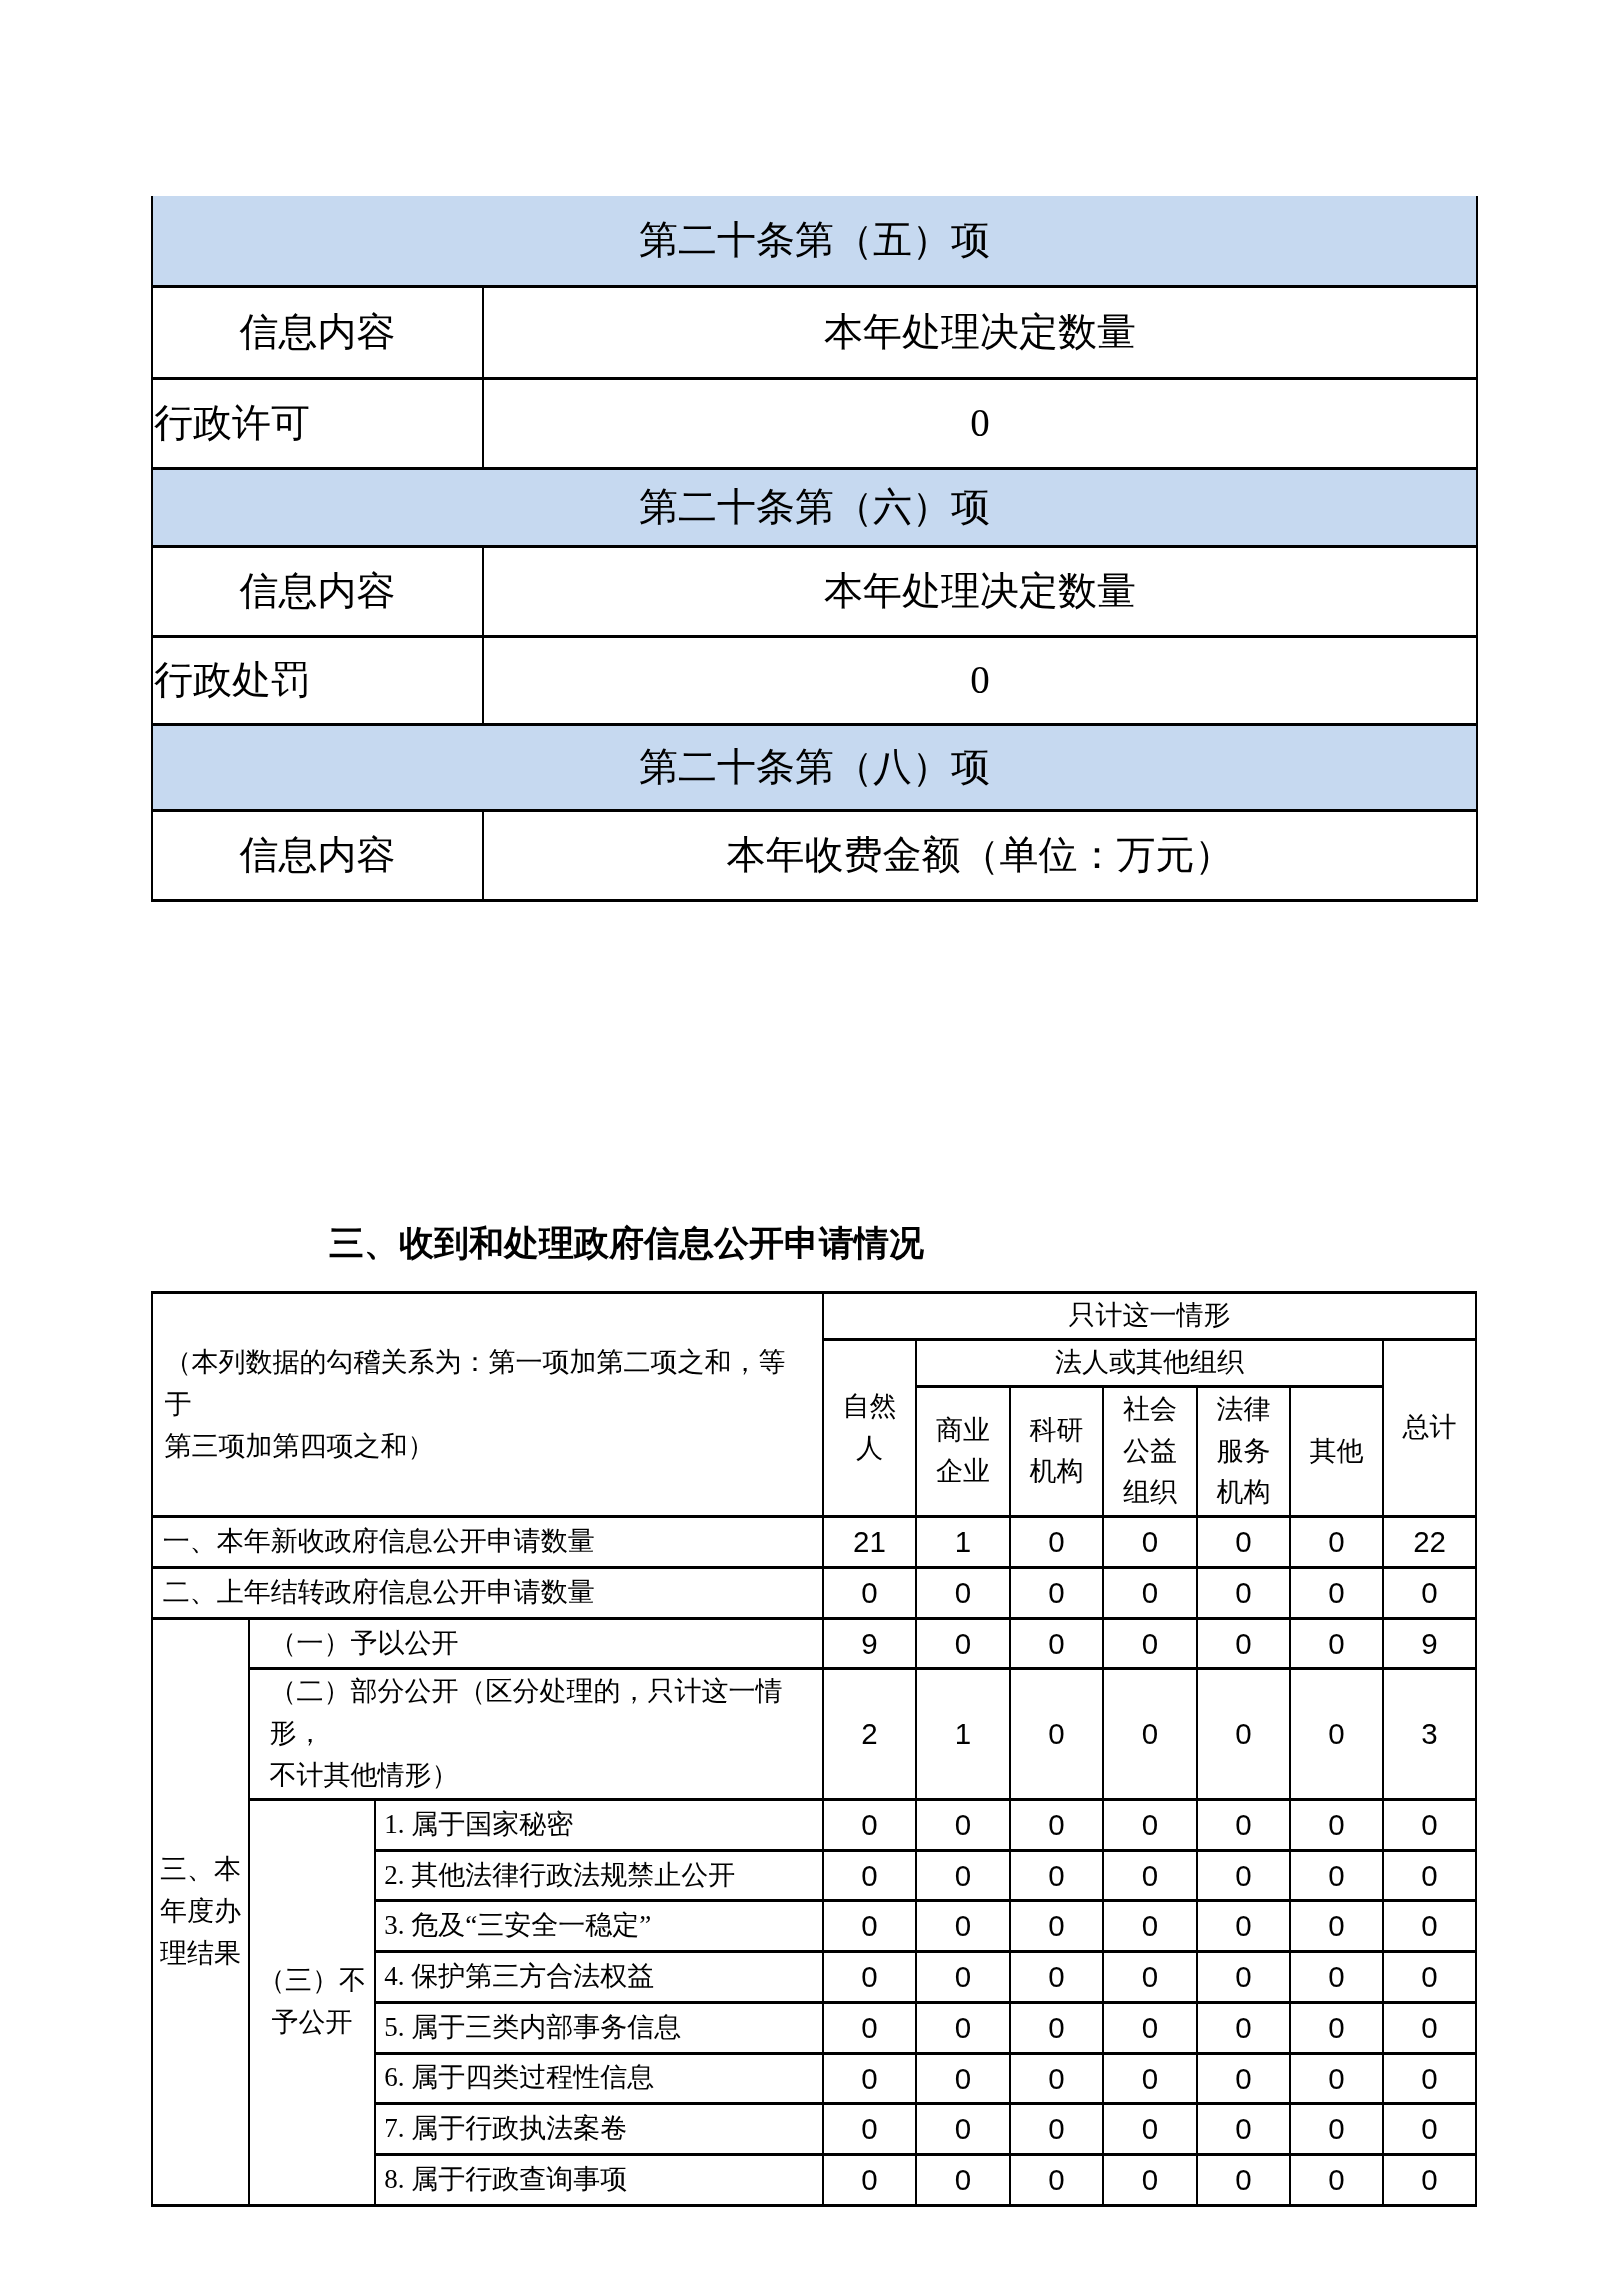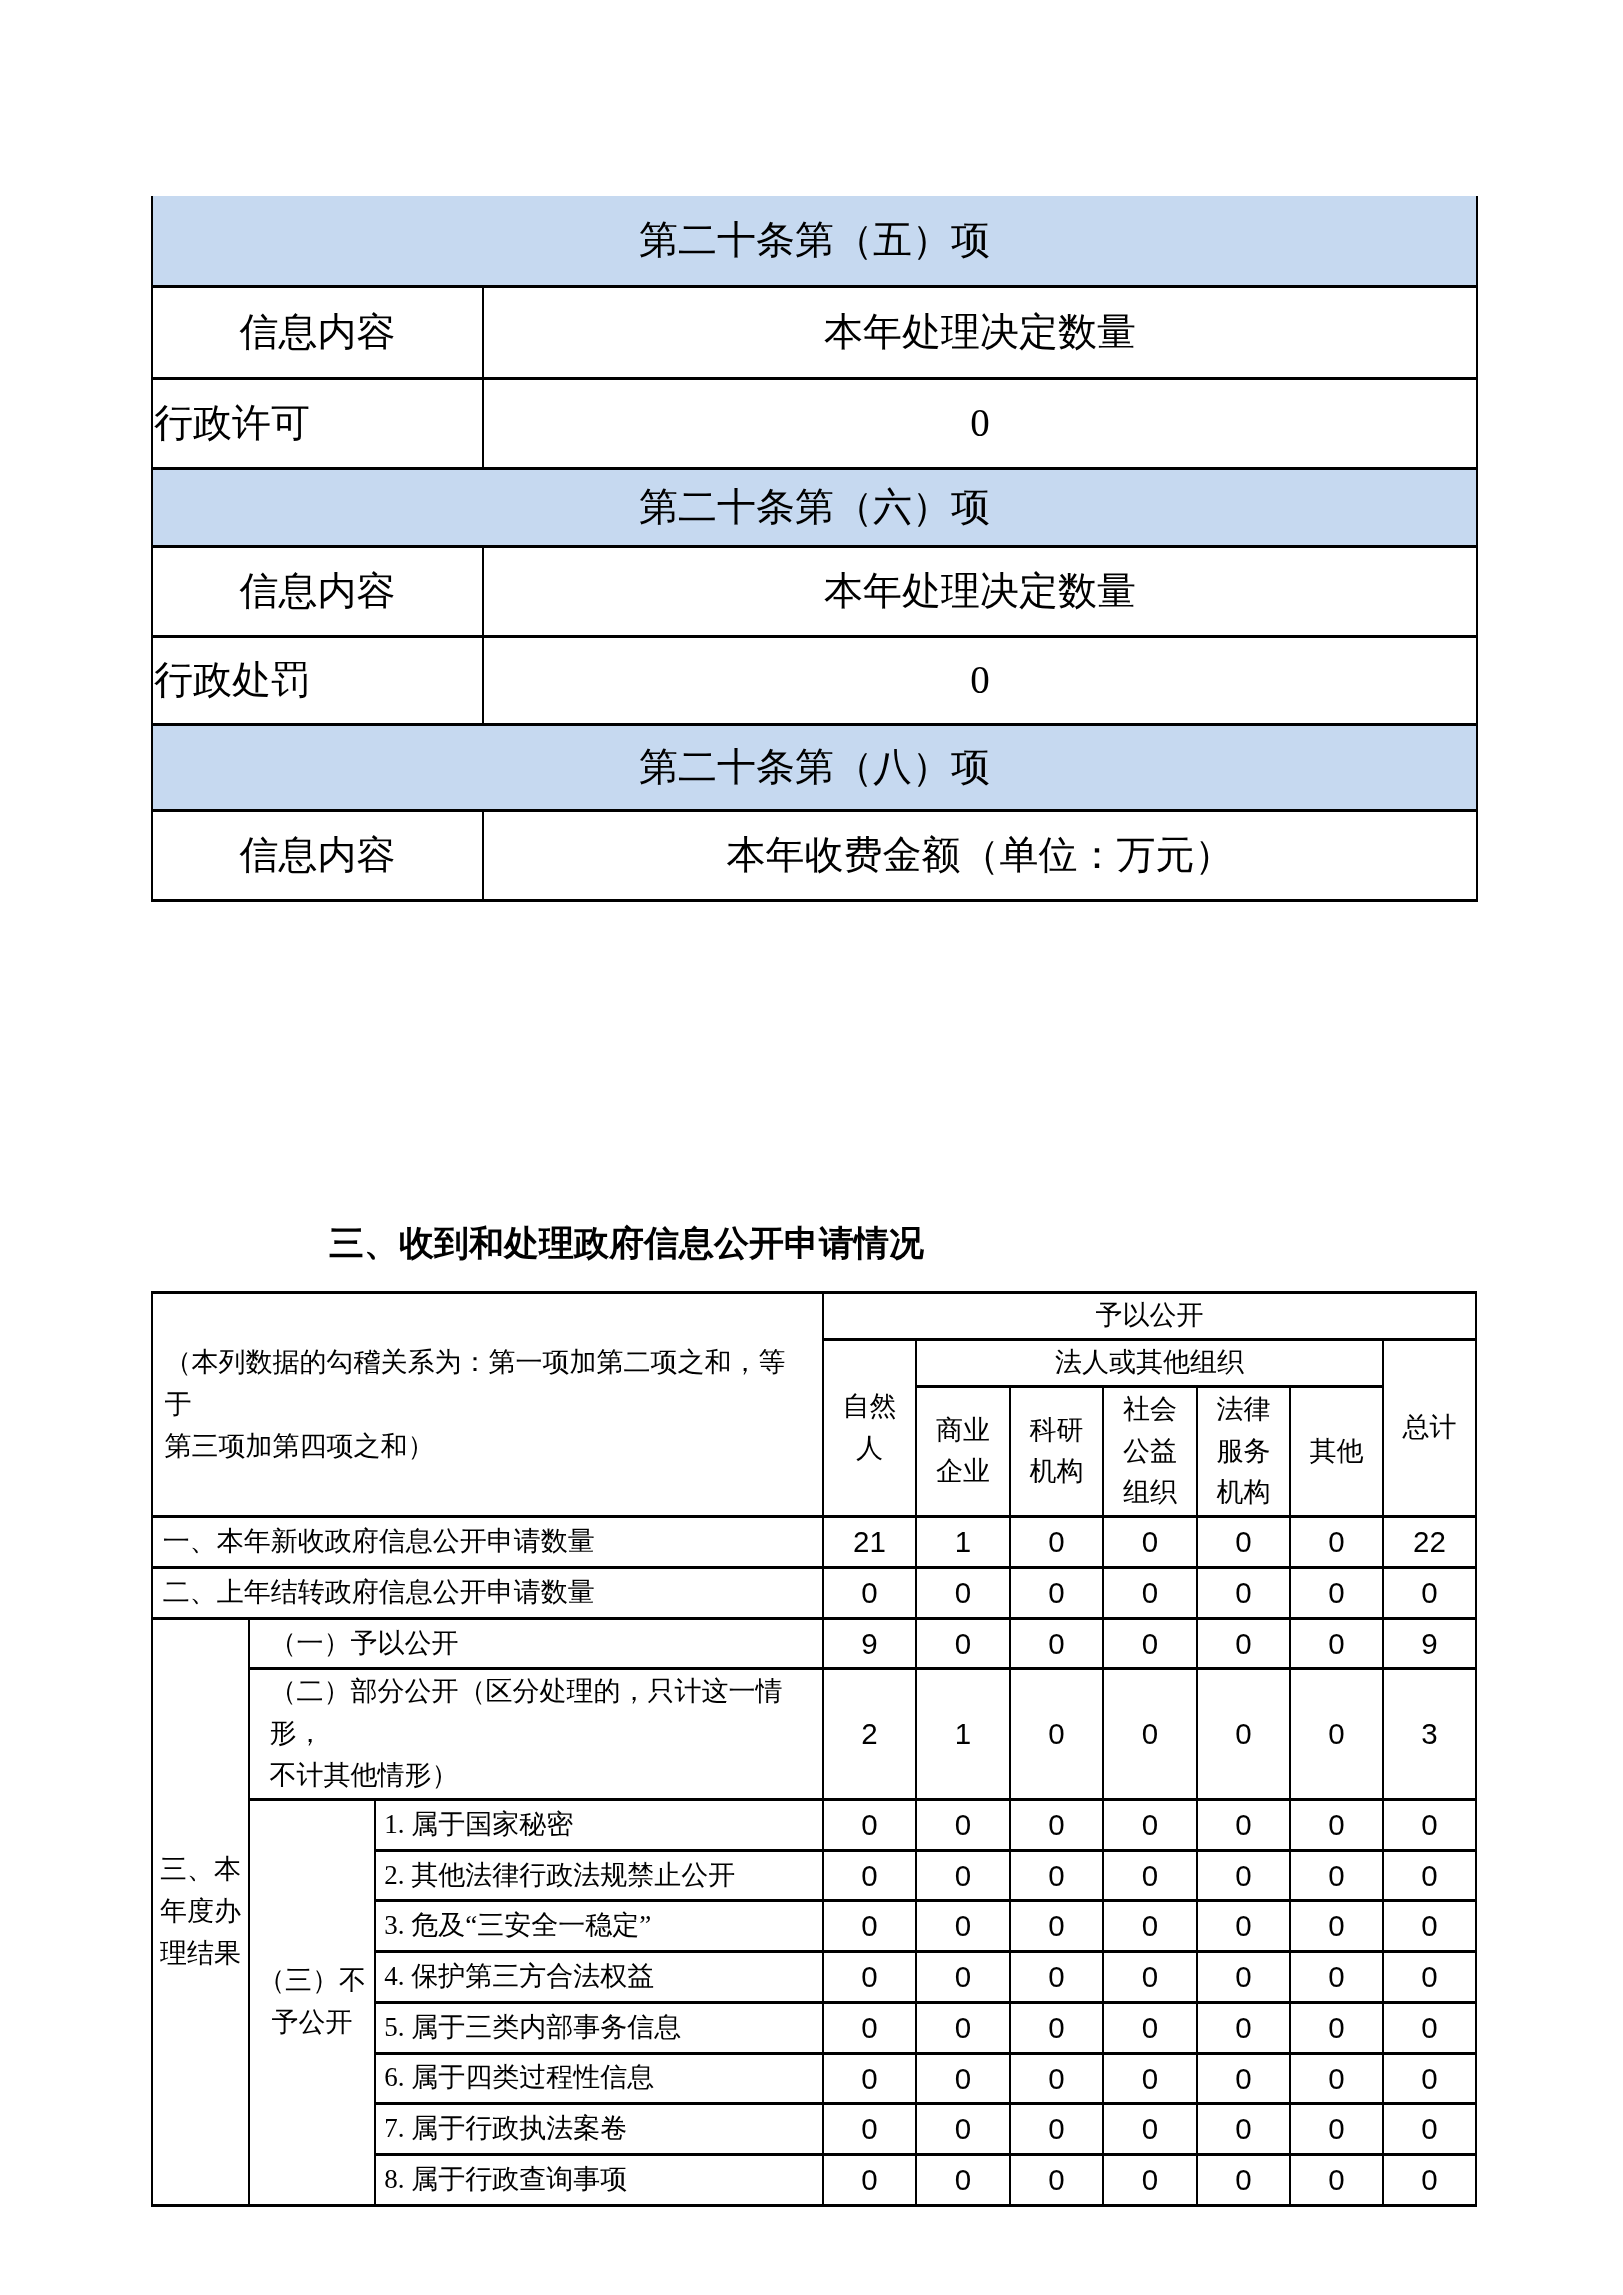--- a/index.html
+++ b/index.html
@@ -85,21 +85,21 @@
       <col style="width:93px">
     <col style="width:94px">
       <col style="width:93px">
       <col style="width:93px">
     <col style="width:93px">
   </colgroup>
   <tbody>
       <tr style="height:44px">
     <td rowspan="3" colspan="3" class="note kaiti pre">（本列数据的勾稽关系为：第一项加第二项之和，等于
 第三项加第四项之和）</td>
-    <td colspan="7" class="c">予以公开</td>
+    <td colspan="7" class="c">只计这一情形</td>
   </tr>
   <tr style="height:45px">
     <td rowspan="2" class="c pre">自然
 人</td>
     <td colspan="5" class="c">法人或其他组织</td>
     <td rowspan="2" class="c">总计</td>
   </tr>
   <tr style="height:130px">
     <td class="c pre">商业
 企业</td>

